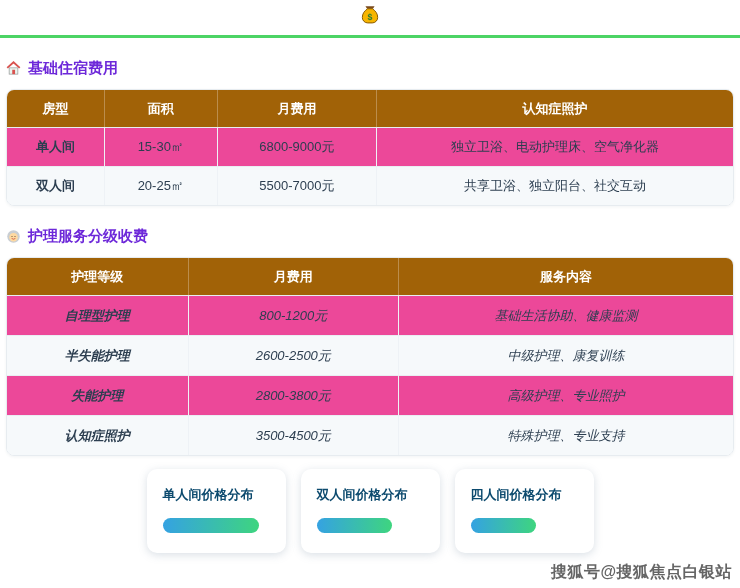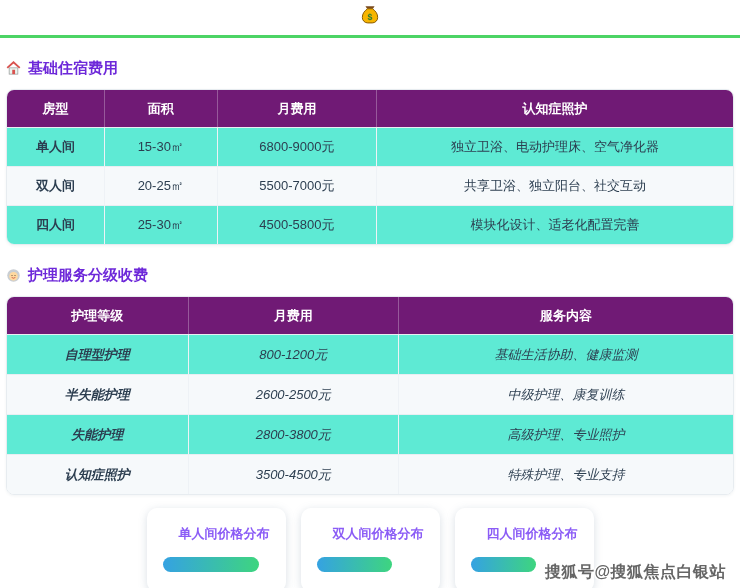--- a/index.html
+++ b/index.html
@@ -30,32 +30,32 @@
   
   .table-wrap {
     margin: 0 6px;
     border: 1px solid #e7ecf0;
     border-radius: 8px;
     overflow: hidden;
     box-shadow: 0 1px 3px rgba(40,60,80,0.06);
   }
   table { width: 100%; border-collapse: separate; border-spacing: 0; }
   thead th {
-    background: #701a75; color: #ffffff;
+    background: #a16207; color: #ffffff;
     font-size: 13px; font-weight: bold;
     height: 37px; text-align: center;
     border-right: 1px solid rgba(255,255,255,0.28);
   }
   thead th:last-child { border-right: none; }
   tbody td {
     font-size: 13px; color: #2c3e50; text-align: center;
     border-top: 1px solid #e9eef2; border-right: 1px solid #eef2f6;
   }
   tbody td:last-child { border-right: none; }
-  tbody tr { background: #5eead4; }
+  tbody tr { background: #ec4899; }
   tbody tr:nth-child(even) { background: #f6f9fb; }
   td.first-col { font-weight: bold; }
   .table-0 tbody tr { height: 39px; }
   .table-1 tbody tr { height: 40px; font-style: italic; }
   .table-0 th:nth-child(1), .table-0 td:nth-child(1) { width: 13.5%; }
   .table-0 th:nth-child(2), .table-0 td:nth-child(2) { width: 15.5%; }
   .table-0 th:nth-child(3), .table-0 td:nth-child(3) { width: 22%; }
   .table-0 th:nth-child(4), .table-0 td:nth-child(4) { width: 49%; }
   .table-1 th:nth-child(1), .table-1 td:nth-child(1) { width: 25%; }
   .table-1 th:nth-child(2), .table-1 td:nth-child(2) { width: 29%; }
@@ -64,31 +64,31 @@
   
   .cards { display: flex; justify-content: center; gap: 15px; margin-top: 13px; }
   .card {
     width: 139px;
     background: #ffffff;
     border-radius: 10px;
     box-shadow: 0 2px 9px rgba(120,140,160,0.28);
     padding: 17px 16px 20px 16px;
   }
   .card-title {
-    font-size: 13px; font-weight: bold; color: #8b5cf6;
-    text-align: right; white-space: nowrap;
+    font-size: 13px; font-weight: bold; color: #0c4a6e;
+    text-align: left; white-space: nowrap;
   }
   .bar {
     height: 15px; border-radius: 8px; margin-top: 14px;
     background: linear-gradient(90deg, #35a2e2, #3ed57f);
   }
 
   
   .watermark {
-    position: absolute; right: 14px; bottom: 5px;
+    position: absolute; right: 8px; bottom: 5px;
     font-size: 16px; font-weight: bold; letter-spacing: 0.5px;
     color: rgba(80,80,80,0.88);
     text-shadow: -1px -1px 0 #fff, 1px -1px 0 #fff, -1px 1px 0 #fff, 1px 1px 0 #fff;
     white-space: nowrap;
   }
 
   .icon { display: inline-flex; align-items: center; }
 </style>
 </head>
 <body>
@@ -132,26 +132,20 @@
           <td class="first-col">单人间</td>
           <td>15-30㎡</td>
           <td>6800-9000元</td>
           <td>独立卫浴、电动护理床、空气净化器</td>
         </tr>
         <tr>
           <td class="first-col">双人间</td>
           <td>20-25㎡</td>
           <td>5500-7000元</td>
           <td>共享卫浴、独立阳台、社交互动</td>
-        </tr>
-        <tr>
-          <td class="first-col">四人间</td>
-          <td>25-30㎡</td>
-          <td>4500-5800元</td>
-          <td>模块化设计、适老化配置完善</td>
         </tr>
       </tbody>
   </table>
 </div>
 
 <div class="section-heading">
   <span class="icon">
     <svg width="15" height="15" viewBox="0 0 24 24">
       <circle cx="12" cy="12" r="10" fill="#c9ced3"></circle>
       <circle cx="12" cy="13" r="6.8" fill="#ffd9a0"></circle>

